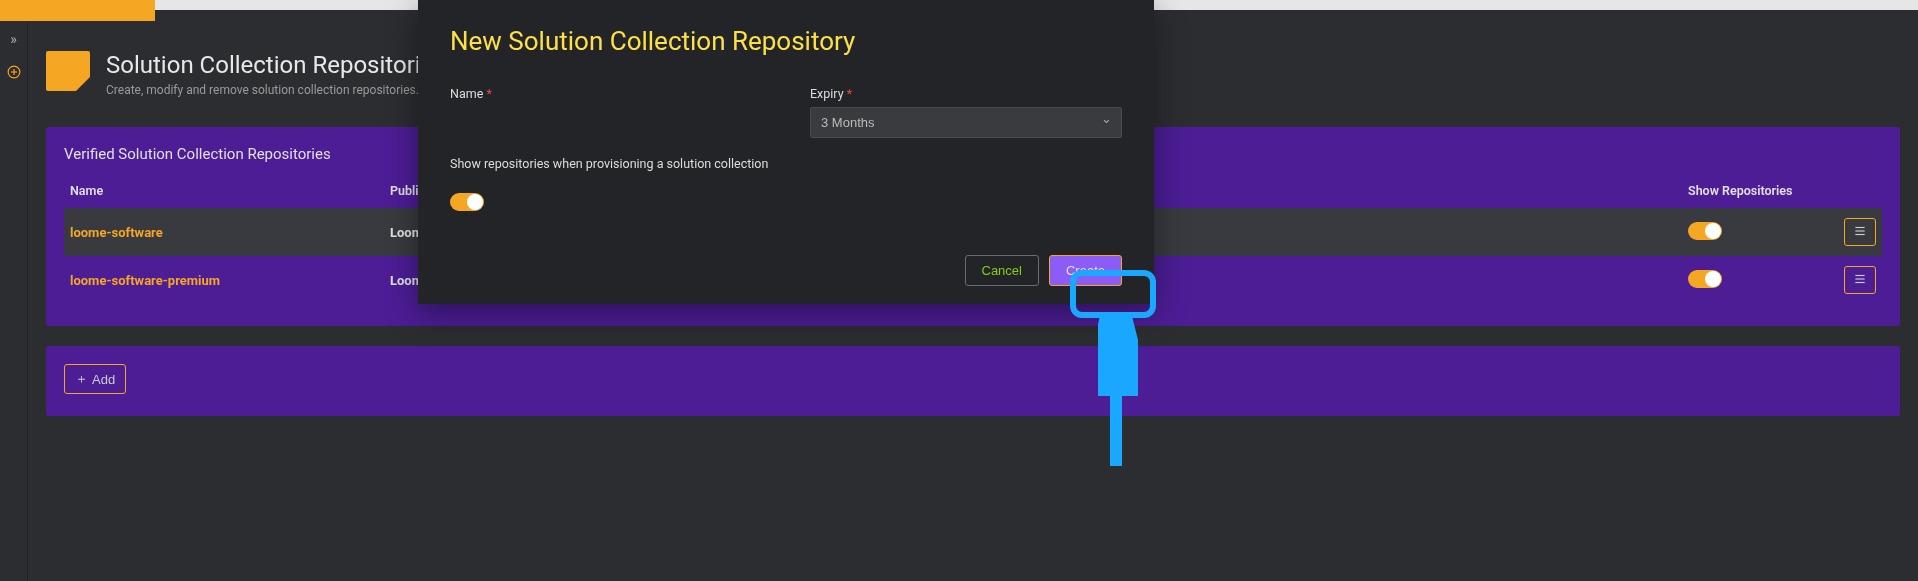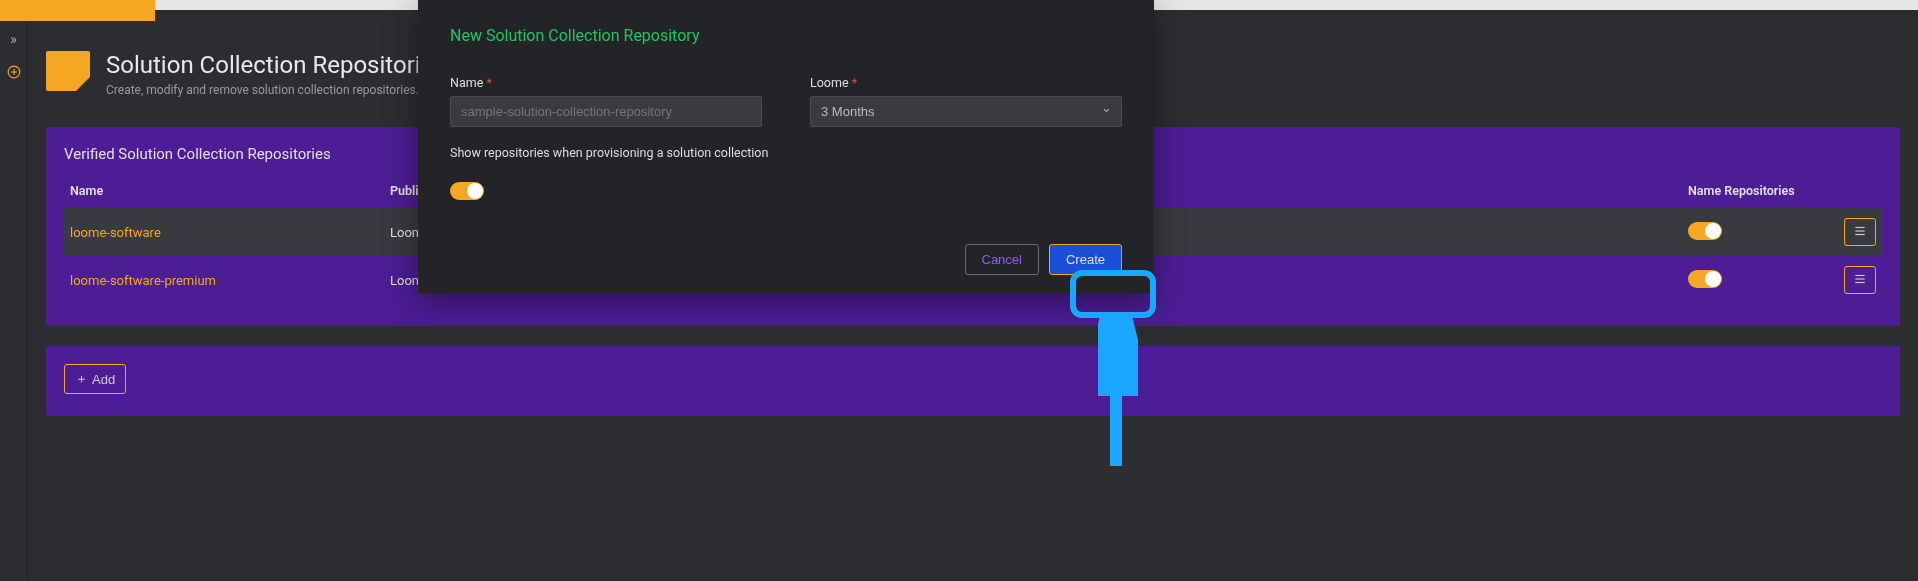--- a/index.html
+++ b/index.html
@@ -69,21 +69,21 @@
     background: #4c1d95;
     border-radius: 2px;
     padding: 18px 18px 22px 18px;
     margin-bottom: 20px;
   }
   .panel-title { font-size: 15px; font-weight: 400; color: #e0e0e0; margin-bottom: 16px; }
   .panel-head-row { display:flex; justify-content: space-between; align-items:center; }
 
   table { width: 100%; border-collapse: collapse; }
   th { text-align: left; font-size: 12.5px; font-weight: 600; color: #e0e0e0; padding: 4px 6px 10px 6px; }
-  td { font-size: 13px; padding: 10px 6px; vertical-align: middle; }
+  td { font-size: 13px; padding: 10px 6px; vertical-align: middle; font-weight: bold; }
   tbody tr:nth-child(odd) { background: #383a40; }
   .link { color: #f5a623; }
   .col-show { width: 150px; text-align:left; }
   .col-act { width: 50px; text-align:right; }
 
   .toggle {
     width: 34px; height: 18px;
     background: #f5a623;
     border-radius: 9px;
     position: relative;
@@ -129,21 +129,21 @@
     top: 0; left: 418px;
     width: 736px;
     background: #232427;
     box-shadow: 0 10px 30px rgba(0,0,0,0.4);
     padding-bottom: 18px;
     z-index: 10;
   }
   .modal-header {
     padding: 26px 32px 30px 32px;
   }
-  .modal-header h2 { font-size: 16px; font-weight: 400; color: #22c55e; }
+  .modal-header h2 { font-size: 26px; font-weight: 400; color: #fde047; }
   .modal-body {
     padding: 0 32px;
   }
   .form-row { display:flex; gap: 48px; margin-bottom: 18px; }
   .form-group { flex:1; display:flex; flex-direction:column; gap:6px; }
   .form-label { font-size: 12.5px; color: #ddd; }
   .form-label .req { color: #e74c3c; }
   .form-input, .form-select {
     background: #3a3b3f;
     border: 1px solid #4a4b4f;
@@ -166,22 +166,22 @@
   .modal-footer {
     display:flex; justify-content:flex-end; gap:10px;
     padding: 0 32px; margin-top: 40px;
   }
   .btn {
     border-radius:3px;
     padding: 7px 16px;
     font-size: 13px;
     cursor:pointer;
   }
-  .btn-cancel { background: transparent; border:1px solid #6a6b6f; color:#8b5cf6; }
-  .btn-create { background: #1d4ed8; border:1px solid #f5a623; color:#e0e0e0; }
+  .btn-cancel { background: transparent; border:1px solid #6a6b6f; color:#84cc16; }
+  .btn-create { background: #8b5cf6; border:1px solid #f5a623; color:#e0e0e0; }
 
   
   .highlight {
     position:absolute;
     border: 6px solid #1aa7ff;
     border-radius: 12px;
     pointer-events: none;
     z-index: 20;
   }
   .arrow {
@@ -216,21 +216,21 @@
     </div>
   </div>
 
   <div class="panel">
     <div class="panel-title">Verified Solution Collection Repositories</div>
     <table>
       <thead>
         <tr>
           <th style="width:320px">Name</th>
           <th>Publishers</th>
-          <th class="col-show">Name Repositories</th>
+          <th class="col-show">Show Repositories</th>
           <th class="col-act"></th>
         </tr>
       </thead>
       <tbody>
         <tr>
           <td><span class="link">loome-software</span></td>
           <td>Loome Software</td>
           <td class="col-show"><span class="toggle"></span></td>
           <td class="col-act">
             <button class="icon-btn">
@@ -275,24 +275,23 @@
 </div>
 
 <div class="modal">
   <div class="modal-header">
     <h2>New Solution Collection Repository</h2>
   </div>
   <div class="modal-body">
     <div class="form-row">
       <div class="form-group">
         <label class="form-label"><span>Name</span> <span class="req">*</span></label>
-        <input class="form-input" type="text" placeholder="sample-solution-collection-repository" style="">
       </div>
       <div class="form-group">
-        <label class="form-label"><span>Loome</span> <span class="req">*</span></label>
+        <label class="form-label"><span>Expiry</span> <span class="req">*</span></label>
         <div class="select-wrap">
           <select class="form-select">
             <option>3 Months</option>
           </select>
         </div>
       </div>
     </div>
     <div class="checkbox-row">
       <span class="form-label">Show repositories when provisioning a solution collection</span>
       <div style="margin-top:6px"><span class="toggle"></span></div>

